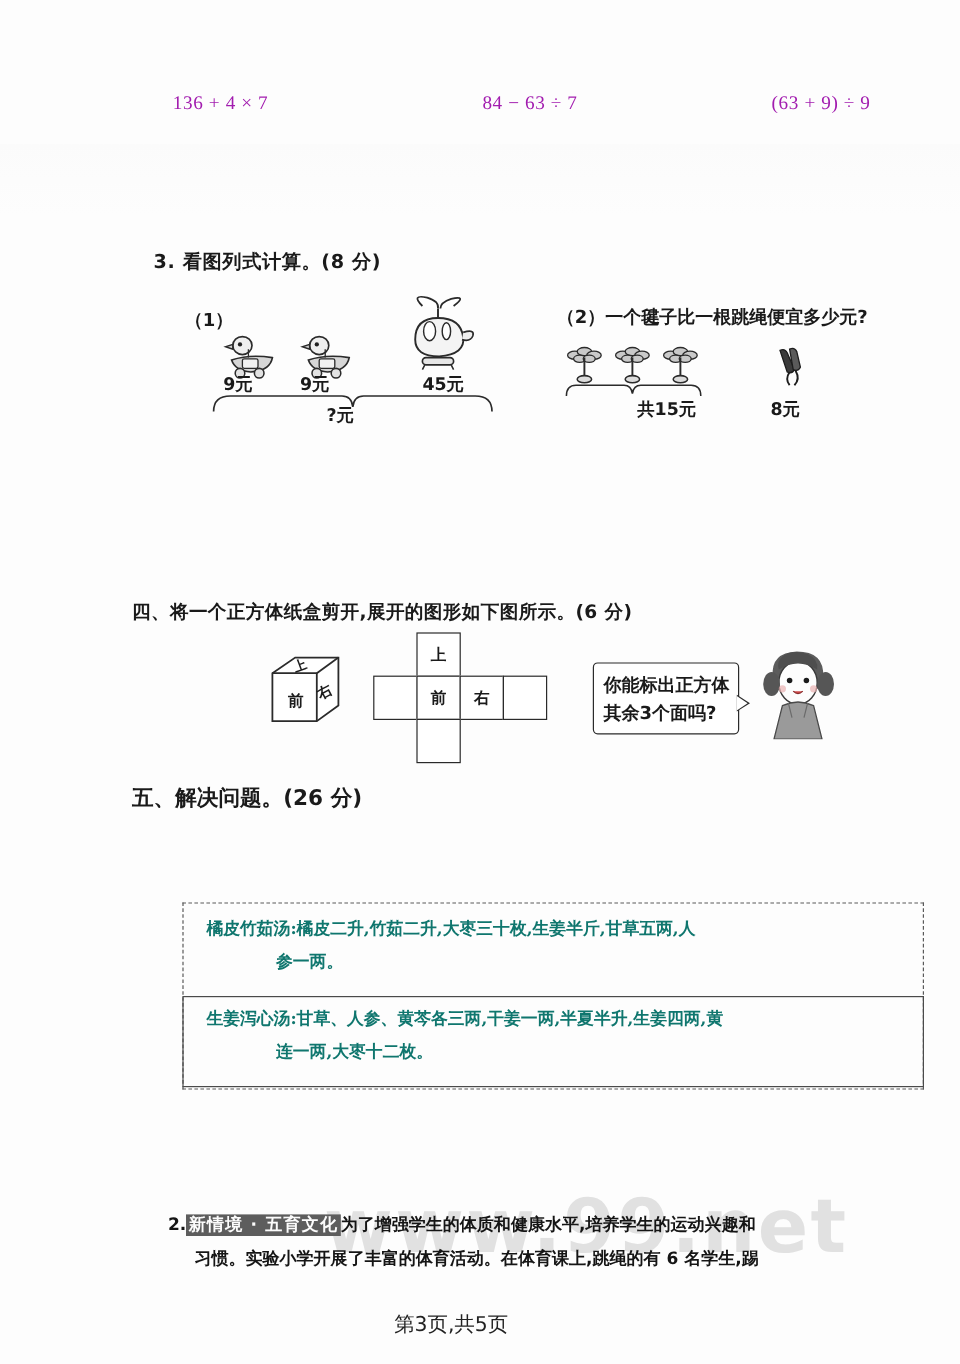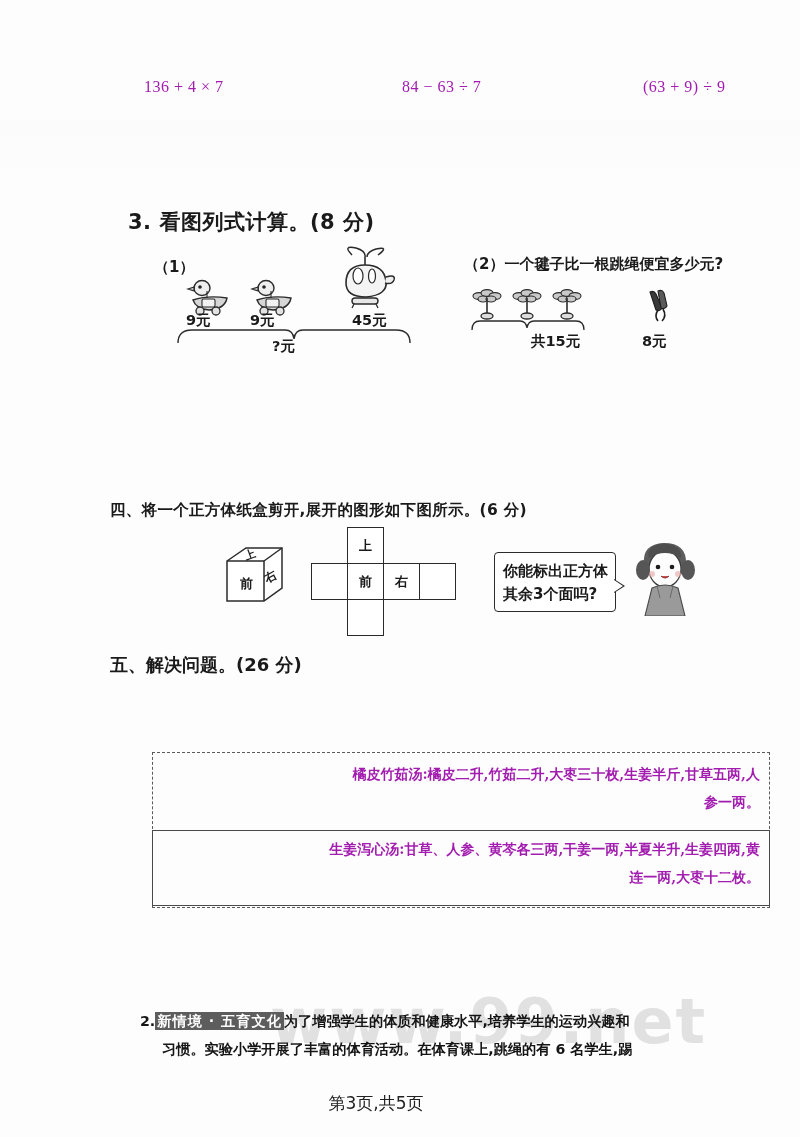--- a/index.html
+++ b/index.html
@@ -57,21 +57,21 @@
   }
   .expr-row .e1 { position: absolute; left: 34px; top: 0; }
   .expr-row .e2 { position: absolute; left: 292px; top: 0; }
   .expr-row .e3 { position: absolute; left: 533px; top: 0; }
 
   
   .sec3-head {
     position: absolute;
     left: 128px;
     top: 208px;
-    font-size: 21px;
+    font-size: 16px;
     font-weight: 700;
     font-family: "DejaVu Sans", sans-serif;
     letter-spacing: 0.5px;
   }
   .q1-label {
     position: absolute;
     left: 154px;
     top: 258px;
     font-size: 15px;
     font-family: "DejaVu Sans", sans-serif;
@@ -202,22 +202,21 @@
     width: 618px;
     height: 76px;
     border: 1.1px solid #4a4a4a;
   }
   .recipe-text {
     position: absolute;
     font-family: "DejaVu Serif", serif;
     font-size: 14px;
     font-weight: 700;
     line-height: 2.0;
-    color: #a21caf;
-    text-align: right;
+    color: #0f766e;
   }
   .indent { display: inline-block; width: 58px; }
 
   .footer {
     position: absolute;
     left: 0;
     top: 1092px;
     width: 752px;
     text-align: center;
     font-family: "DejaVu Sans", sans-serif;

